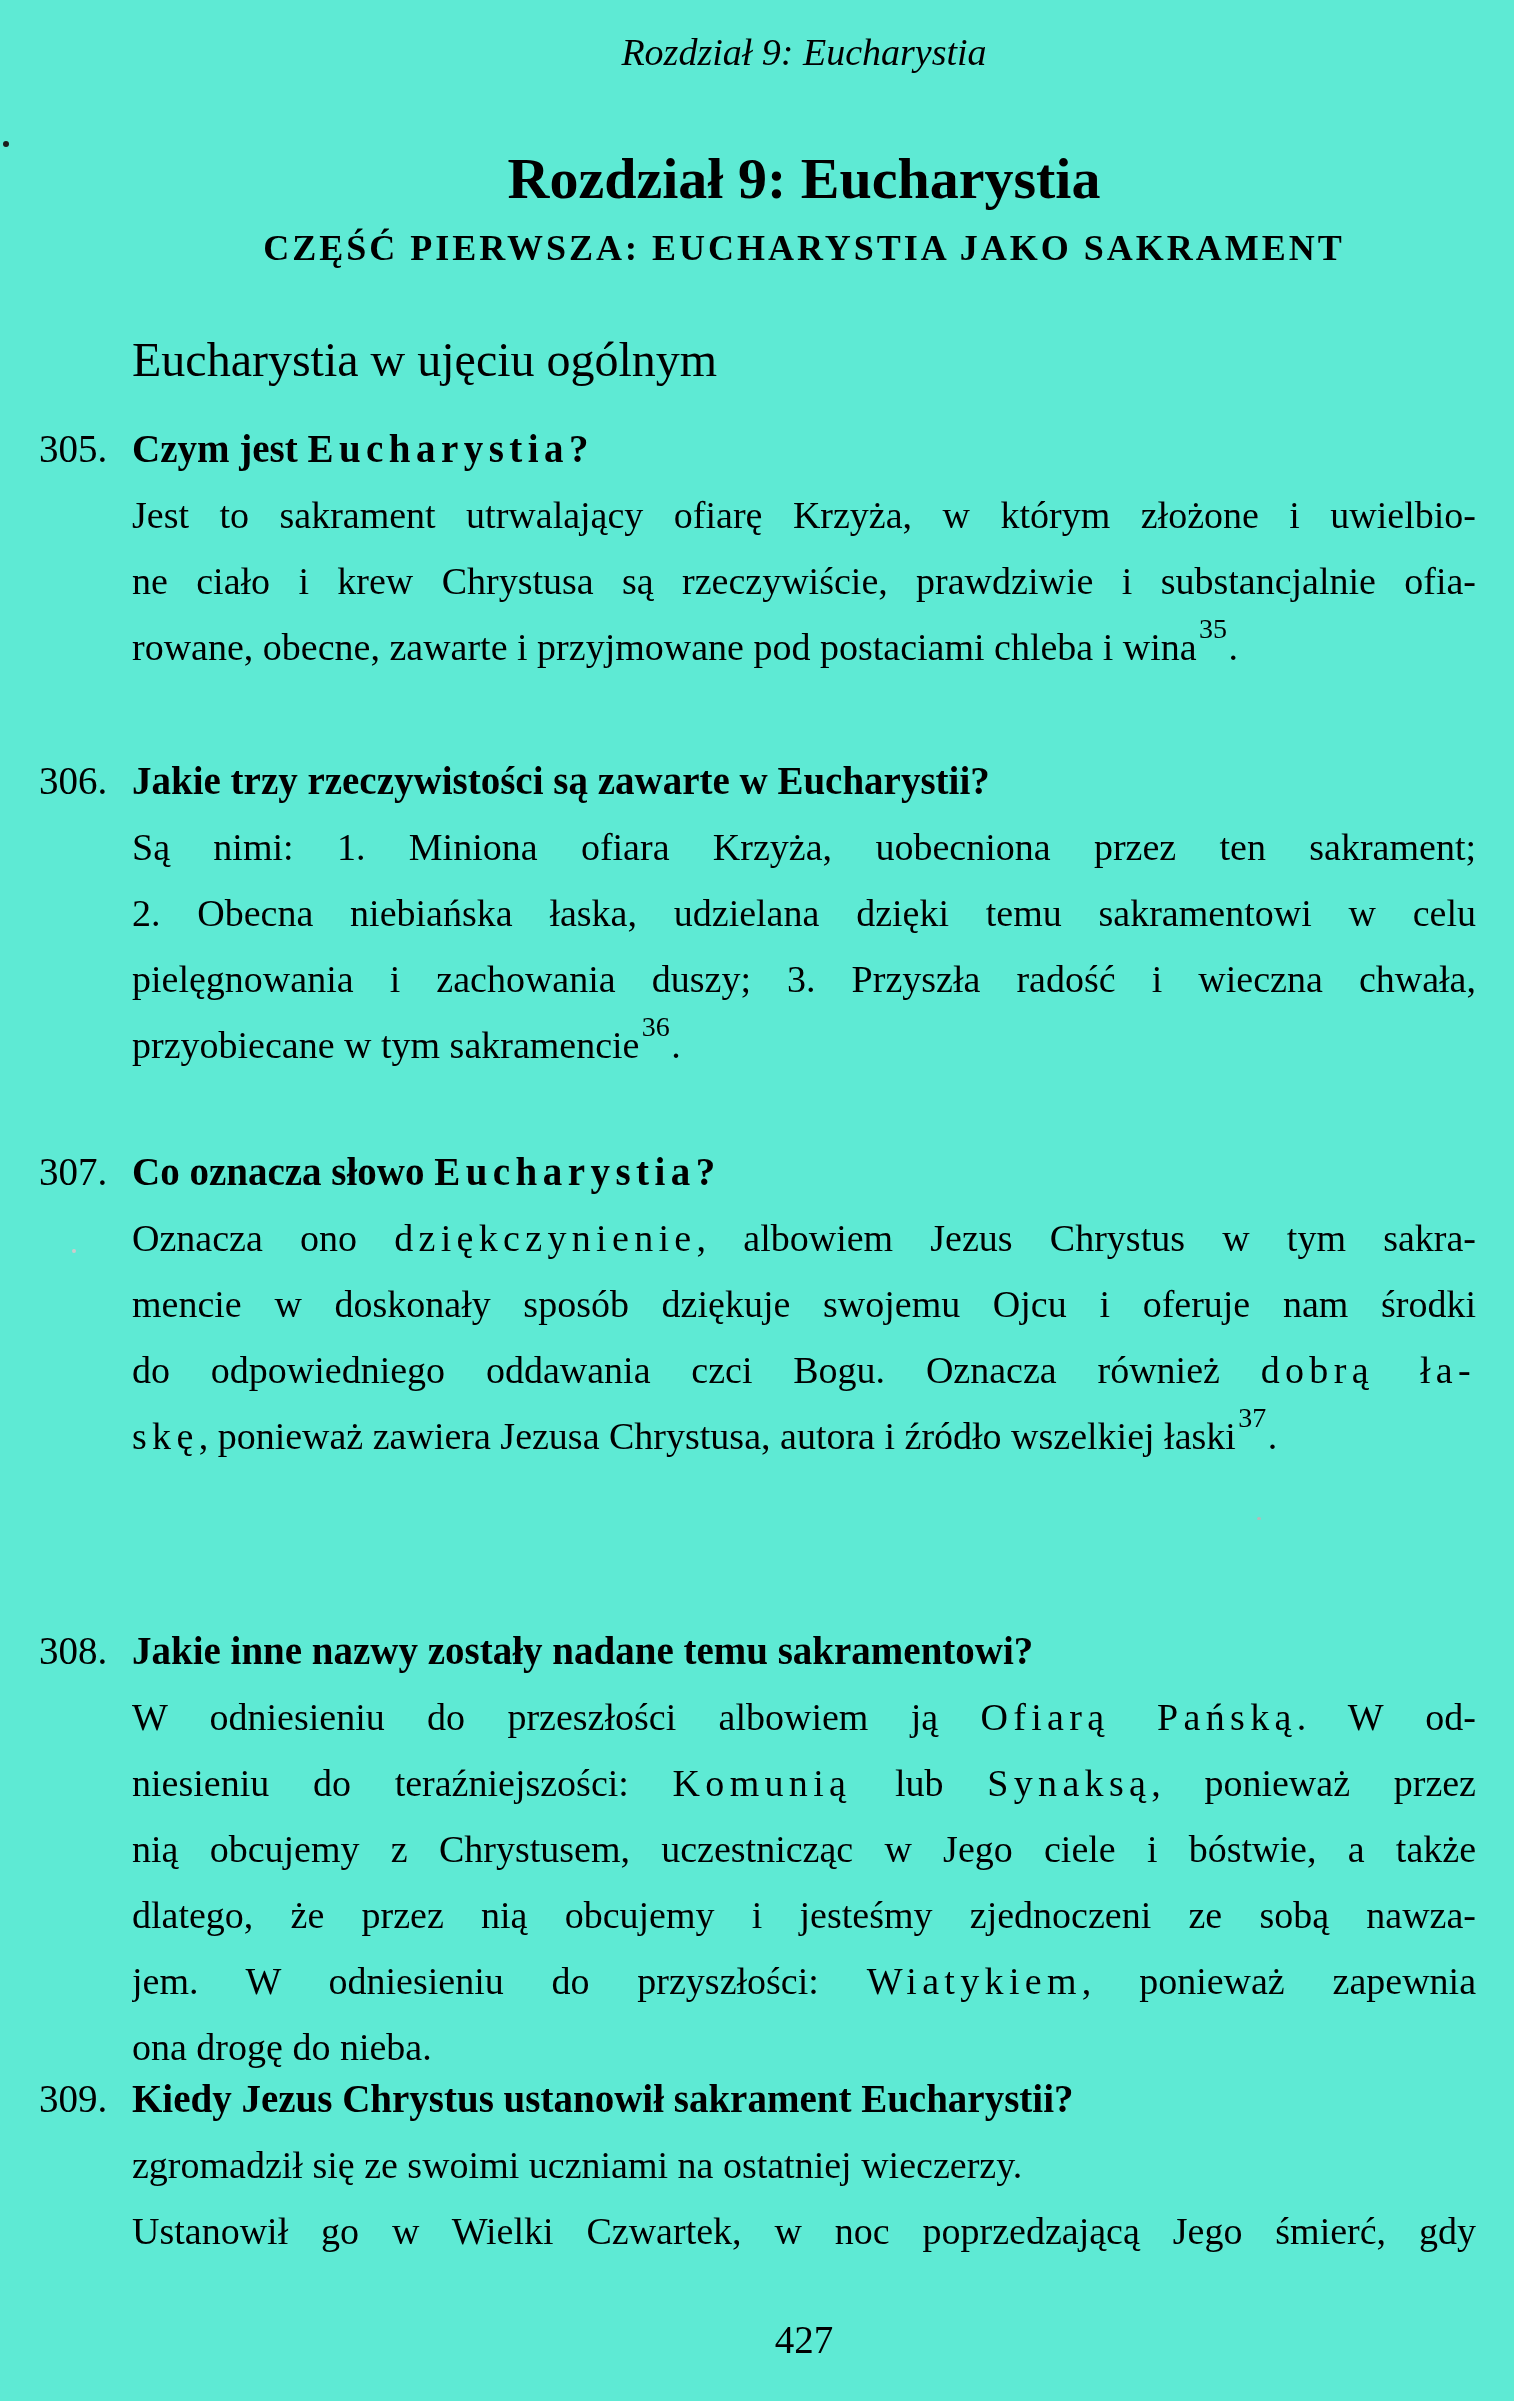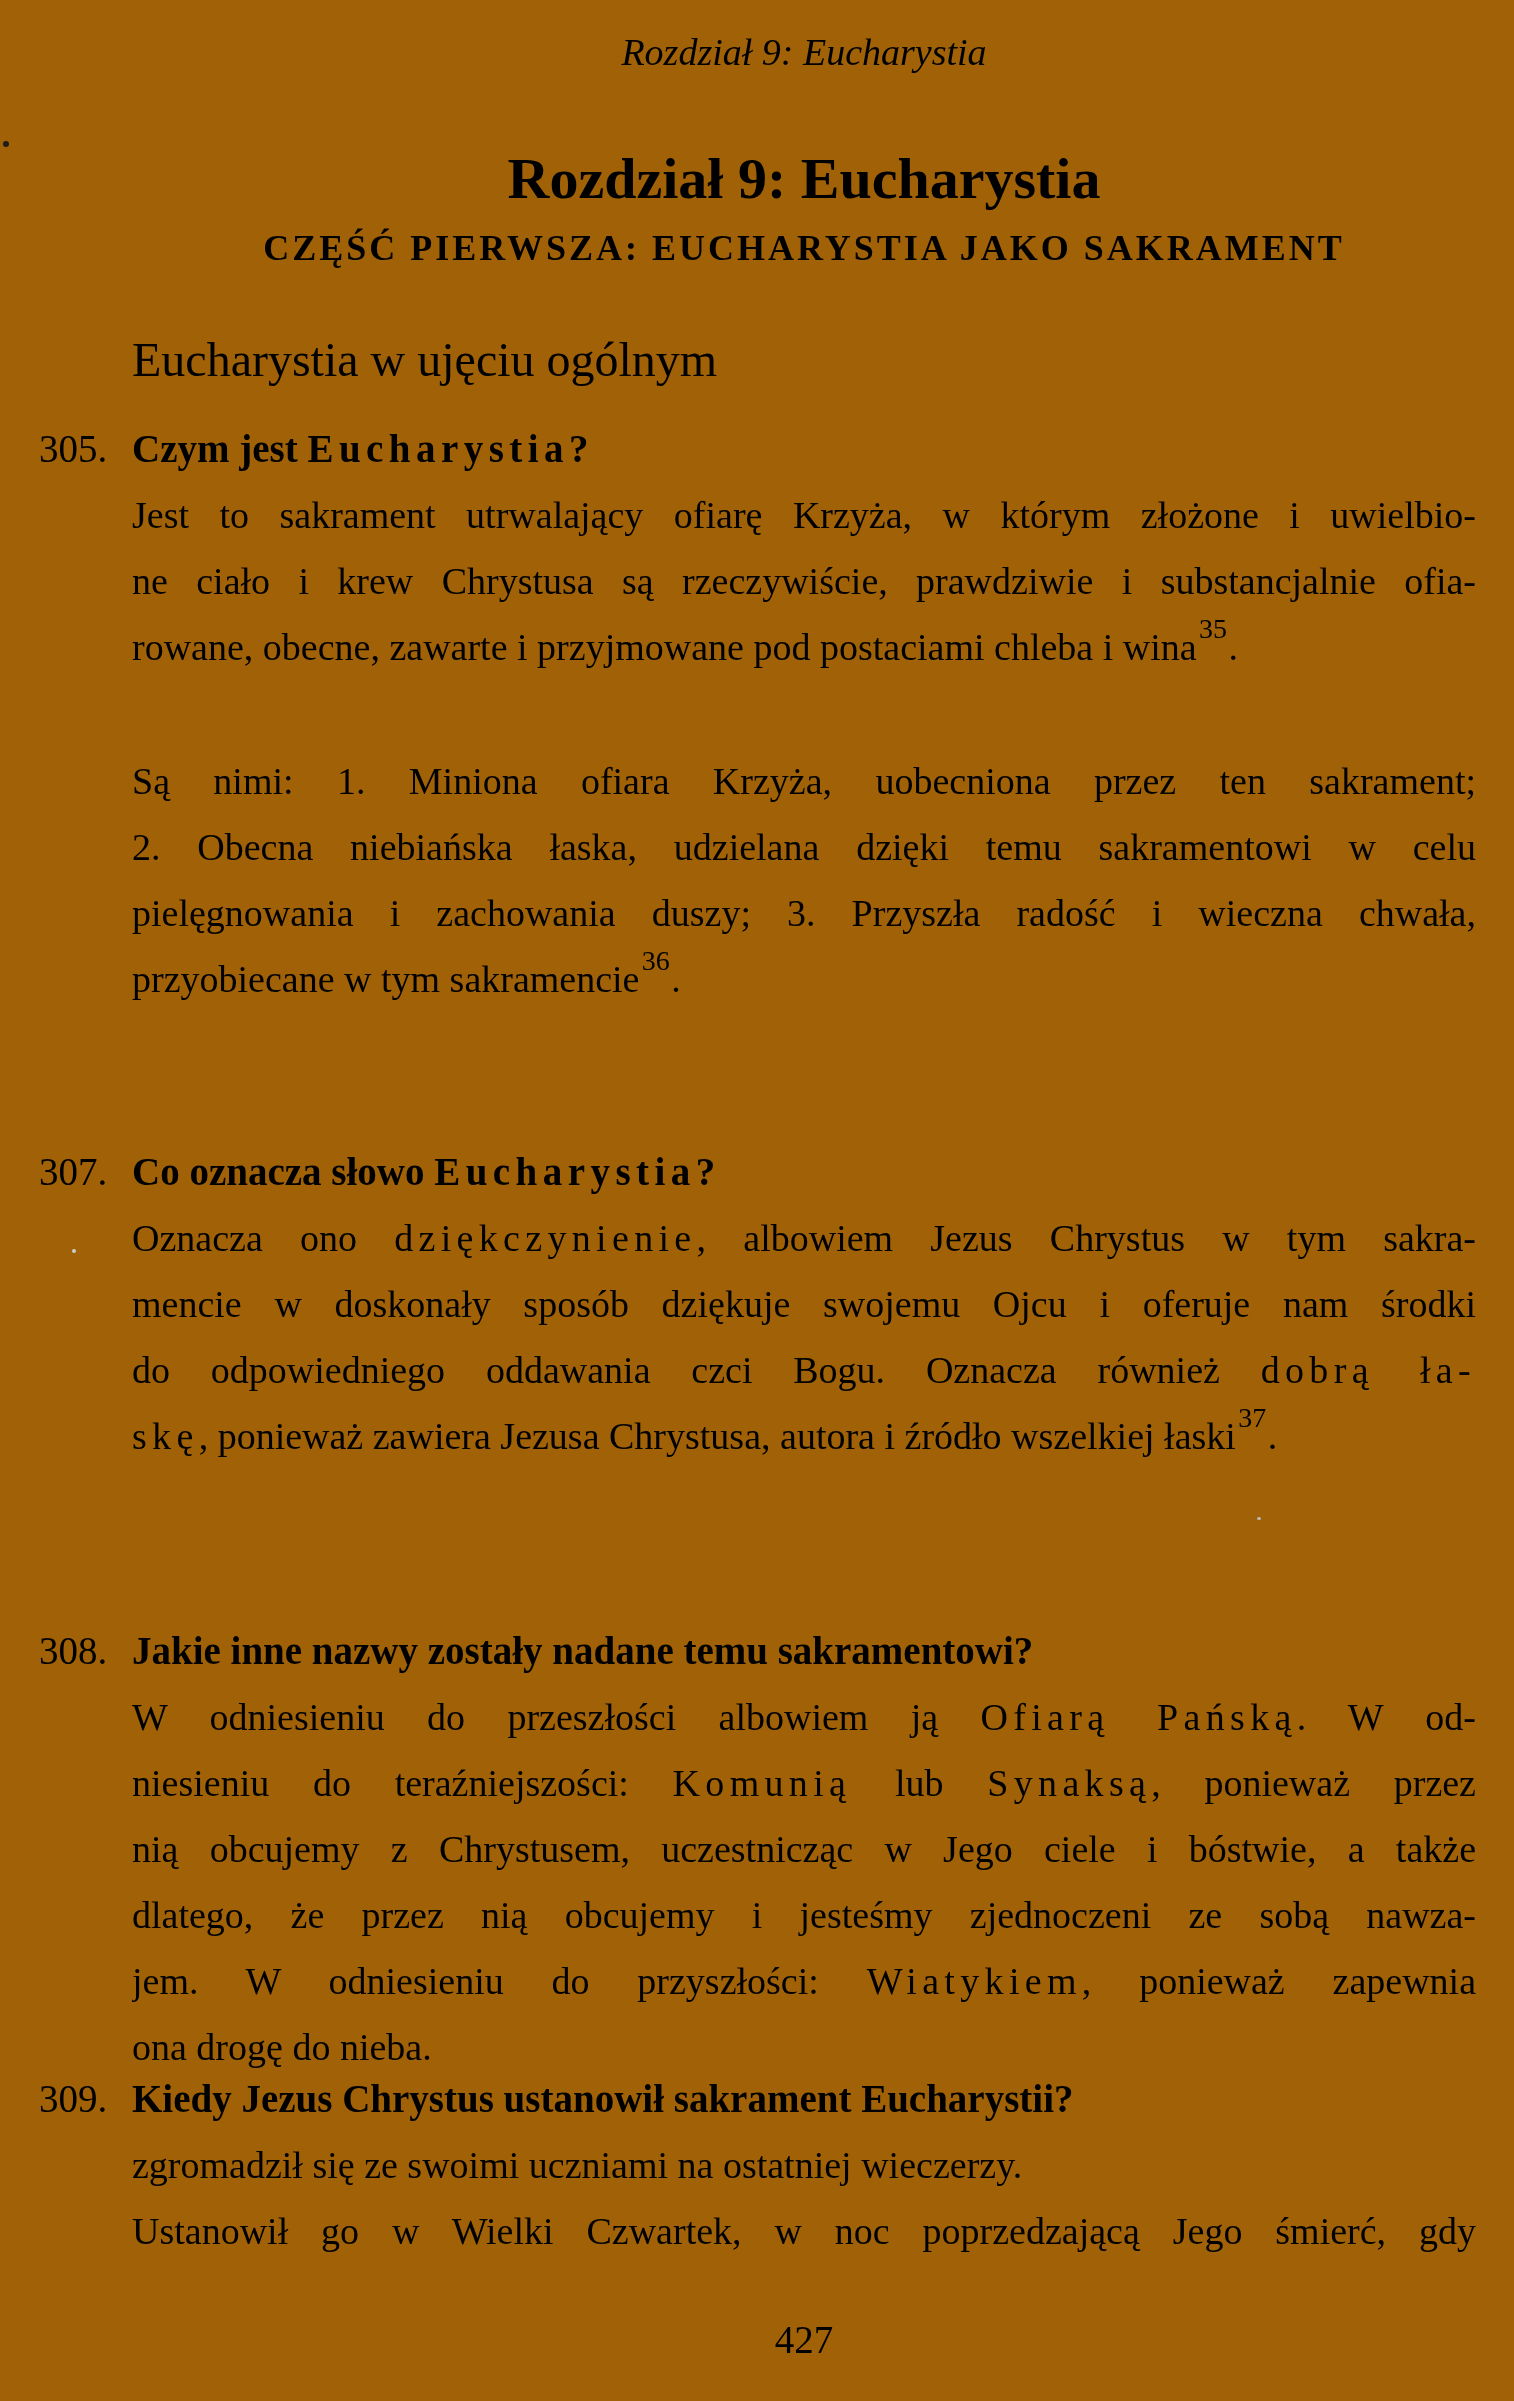--- a/index.html
+++ b/index.html
@@ -1,20 +1,20 @@
 <!DOCTYPE html>
 <html style="font-size:12px"><head>
 <meta charset="utf-8">
 <style>
   html, body { margin: 0; padding: 0; background: #ffffff; }
   .page {
     position: relative;
     width: 1514px;
     height: 2401px;
-    background: #a16207;
+    background: #5eead4;
     color: #000000;
     font-family: "Liberation Serif", "DejaVu Serif", serif;
     overflow: hidden;
   }
   .band {
     position: absolute;
     left: 132px;
     width: 1344px;
     text-align: center;
     white-space: nowrap;
@@ -77,20 +77,23 @@
   <section class="qa" style="top:416px">
     <div class="qline">
       <span class="qnum">305.</span><span>Czym jest </span><span class="sp">Eucharystia?</span>
     </div>
     <div class="bl j"><span>Jest to sakrament utrwalający ofiarę Krzyża, w którym złożone i uwielbio-</span></div>
     <div class="bl j"><span>ne ciało i krew Chrystusa są rzeczywiście, prawdziwie i substancjalnie ofia-</span></div>
     <div class="bl"><span>rowane, obecne, zawarte i przyjmowane pod postaciami chleba i wina</span><sup class="fn">35</sup><span>.</span></div>
   </section>
 
   <section class="qa" style="top:748px">
+    <div class="qline">
+      <span class="qnum">306.</span><span>Jakie trzy rzeczywistości są zawarte w Eucharystii?</span>
+    </div>
     <div class="bl j"><span>Są nimi: 1. Miniona ofiara Krzyża, uobecniona przez ten sakrament;</span></div>
     <div class="bl j"><span>2. Obecna niebiańska łaska, udzielana dzięki temu sakramentowi w celu</span></div>
     <div class="bl j"><span>pielęgnowania i zachowania duszy; 3. Przyszła radość i wieczna chwała,</span></div>
     <div class="bl"><span>przyobiecane w tym sakramencie</span><sup class="fn">36</sup><span>.</span></div>
   </section>
 
   <section class="qa" style="top:1139px">
     <div class="qline">
       <span class="qnum">307.</span><span>Co oznacza słowo </span><span class="sp">Eucharystia?</span>
     </div>

